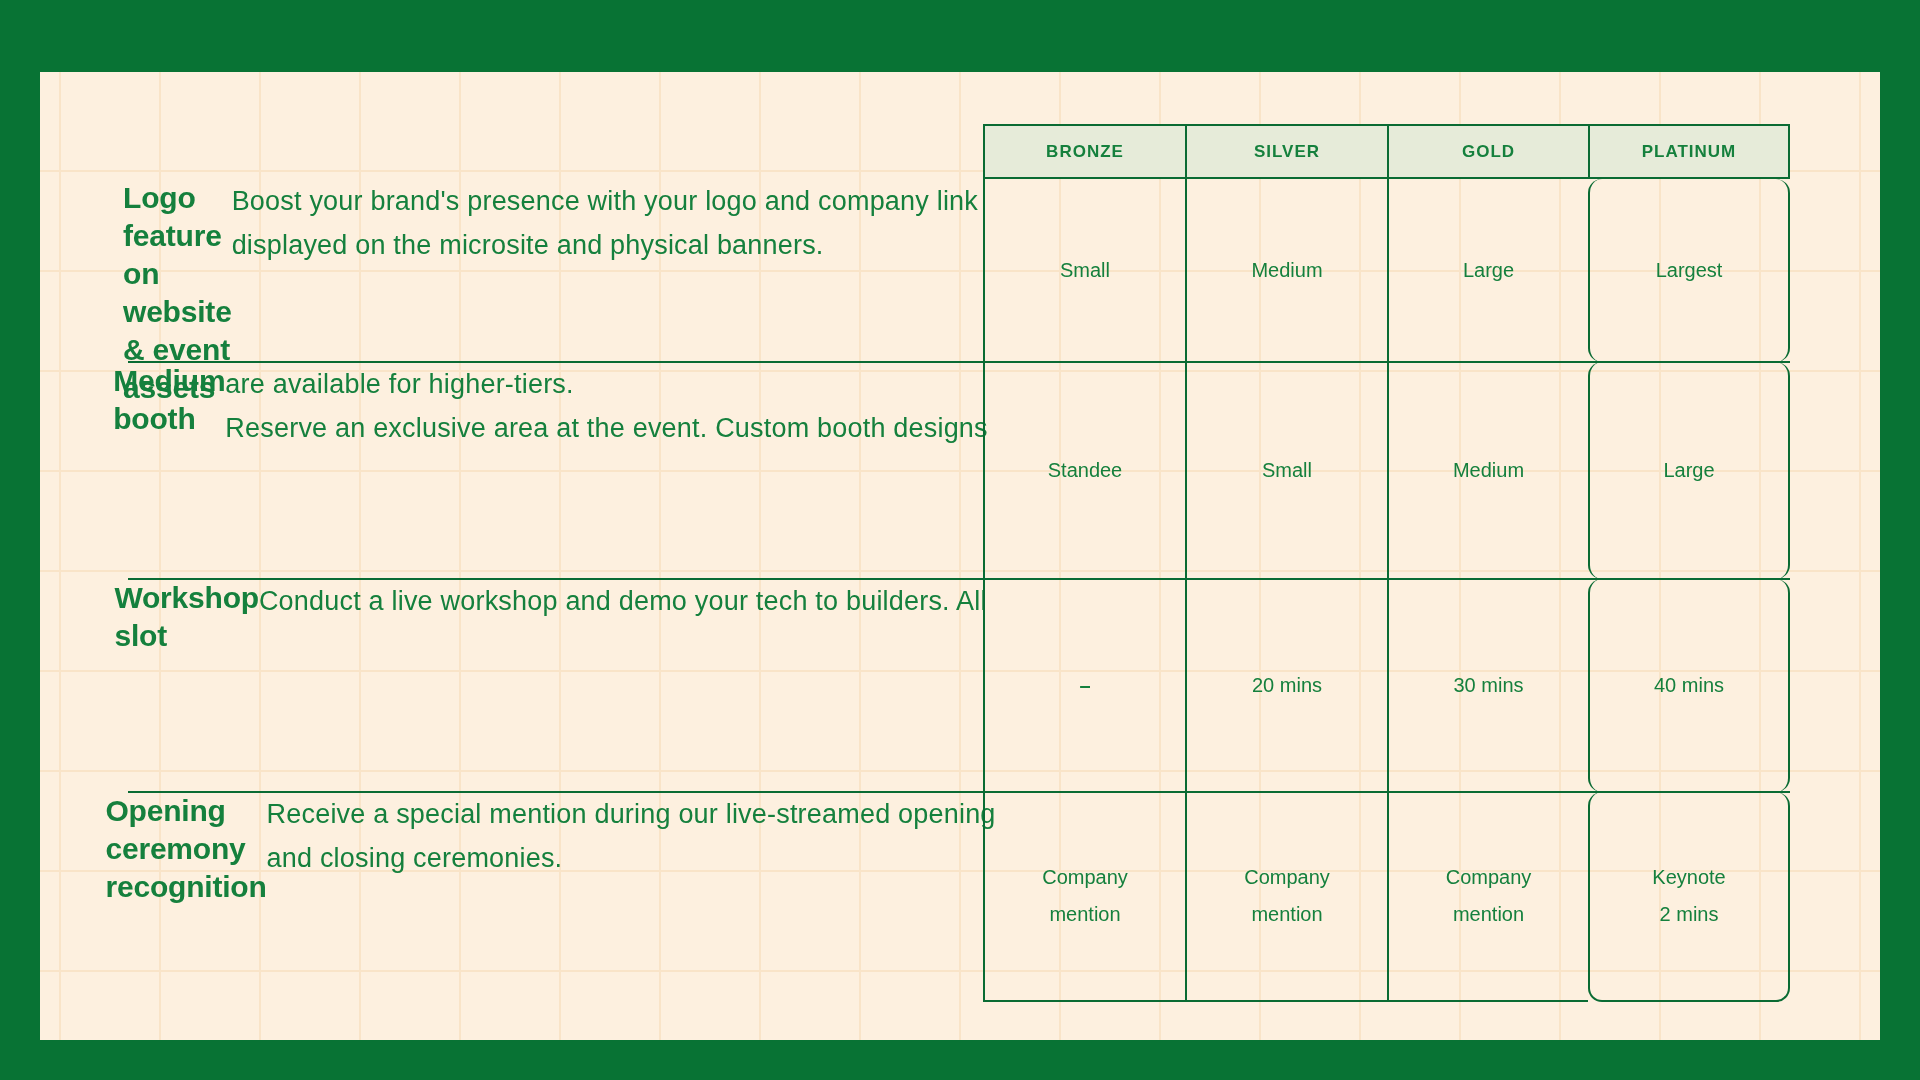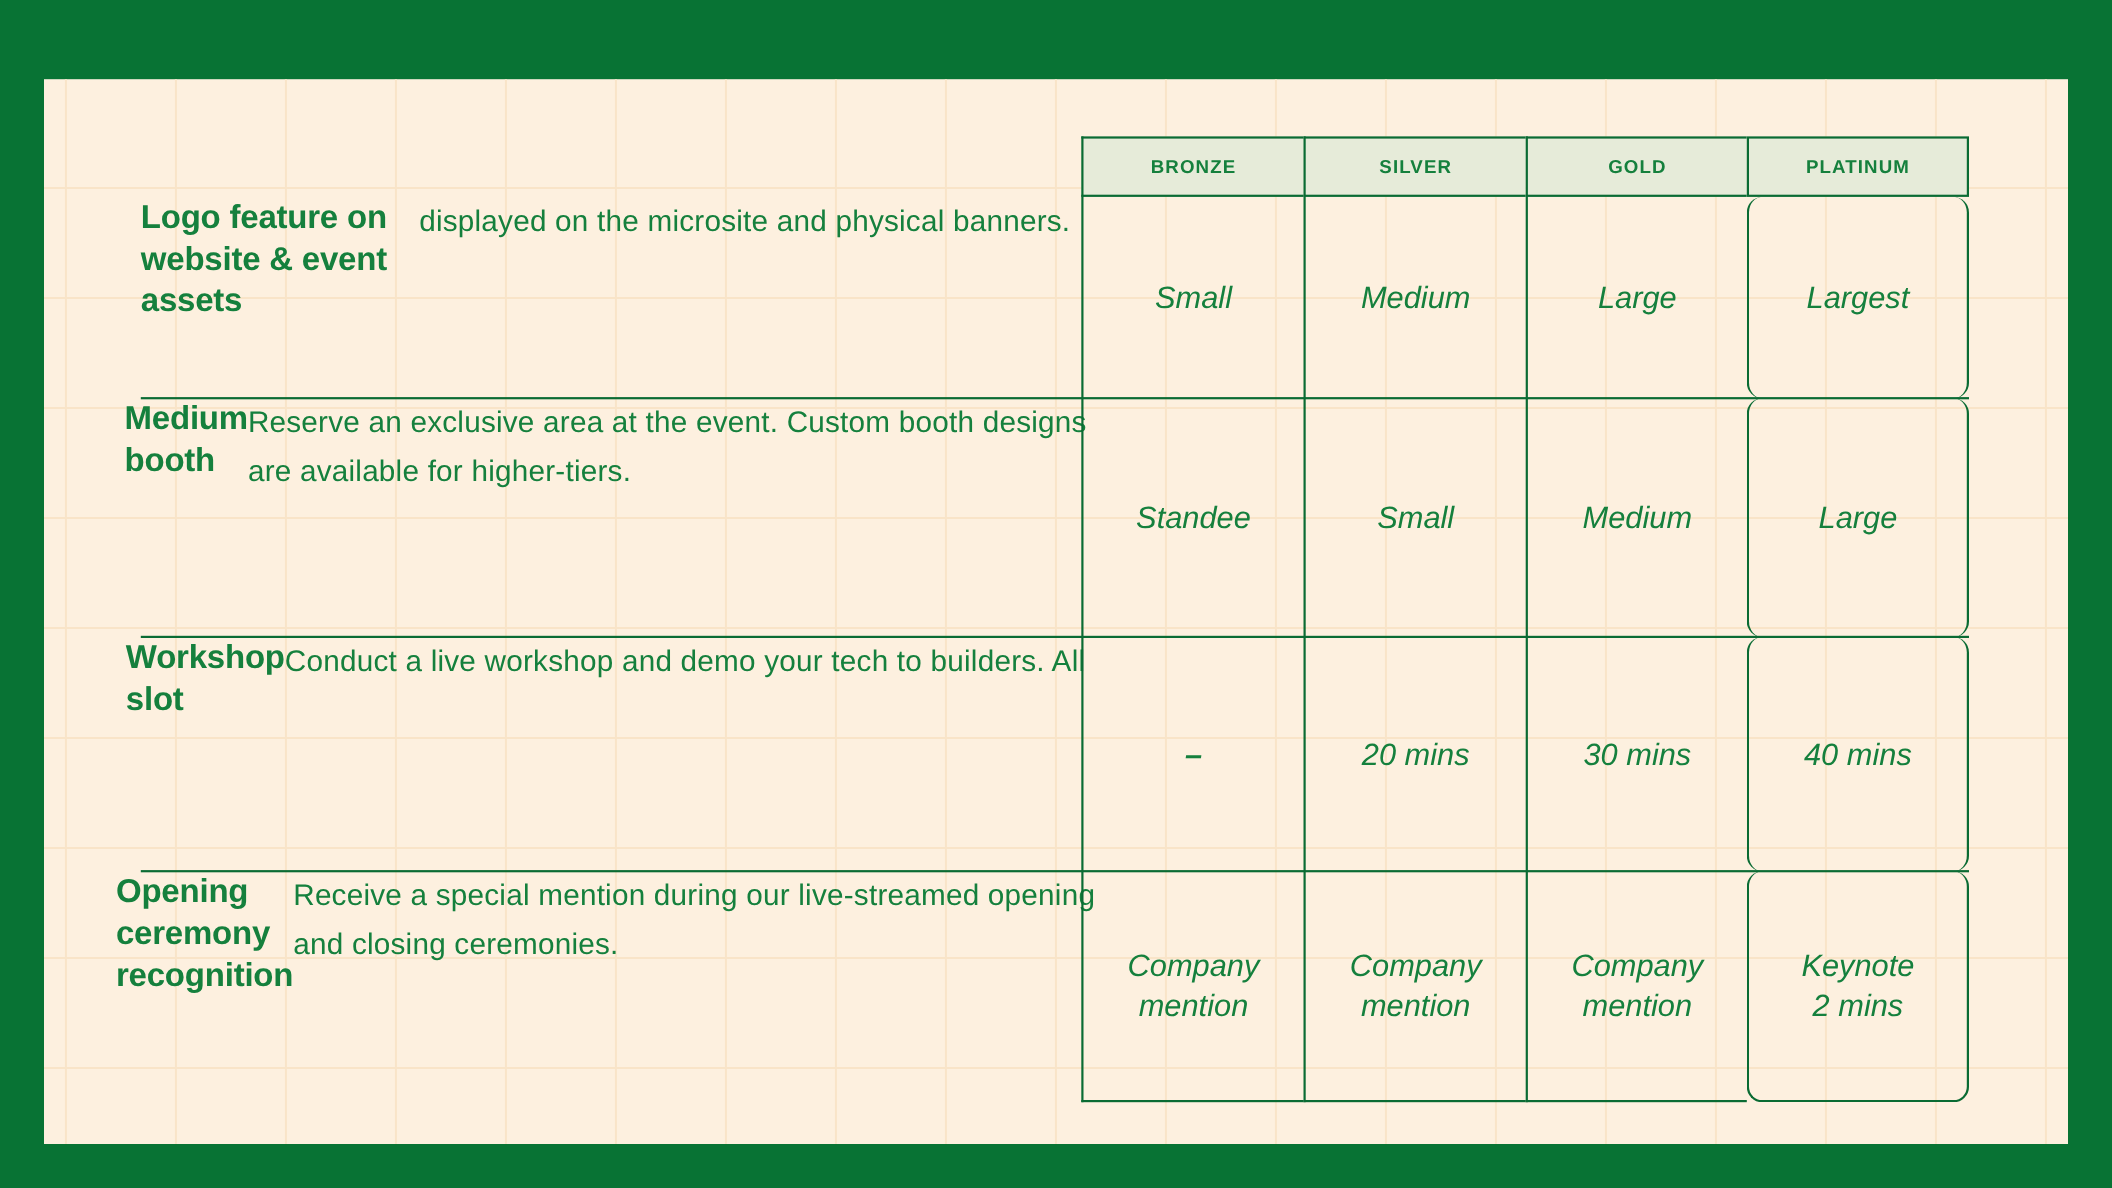--- a/index.html
+++ b/index.html
@@ -62,21 +62,21 @@
   .desc-line {
     font-size: 27px; line-height: 44px; letter-spacing: 0.2px;
     white-space: nowrap;
   }
 
   .val {
     border-left: 2px solid var(--line-green);
     display: flex; flex-direction: column;
     align-items: center; justify-content: center;
     color: var(--text-green);
-    font-size: 28px; line-height: 37px; text-align: center; font-style: italic;
+    font-size: 20px; line-height: 37px; text-align: center;
   }
   .val.last { border-right: 2px solid var(--line-green); border-radius: 14px; }
   .val.bottom { border-bottom: 2px solid var(--line-green); }
   .dash { font-weight: bold; }
 
   .divider {
     position: absolute;
     left: 88px; width: 1662px; height: 2px;
     background: var(--line-green);
   }
@@ -101,41 +101,42 @@
     <div class="th">
       <span>GOLD</span>
     </div>
     <div class="th last">
       <span>PLATINUM</span>
     </div>
 
     <div class="feature">
       <h3>Logo feature on website &amp; event assets</h3>
       <div>
+        <div class="desc-line">Boost your brand's presence with your logo and company link</div>
         <div class="desc-line">displayed on the microsite and physical banners.</div>
       </div>
     </div>
     <div class="val">
       <span>Small</span>
     </div>
     <div class="val">
       <span>Medium</span>
     </div>
     <div class="val">
       <span>Large</span>
     </div>
     <div class="val last">
       <span>Largest</span>
     </div>
 
     <div class="feature">
       <h3>Medium booth</h3>
       <div>
+        <div class="desc-line">are available for higher-tiers.</div>
         <div class="desc-line">Reserve an exclusive area at the event. Custom booth designs</div>
-        <div class="desc-line">are available for higher-tiers.</div>
       </div>
     </div>
     <div class="val">
       <span>Standee</span>
     </div>
     <div class="val">
       <span>Small</span>
     </div>
     <div class="val">
       <span>Medium</span>

